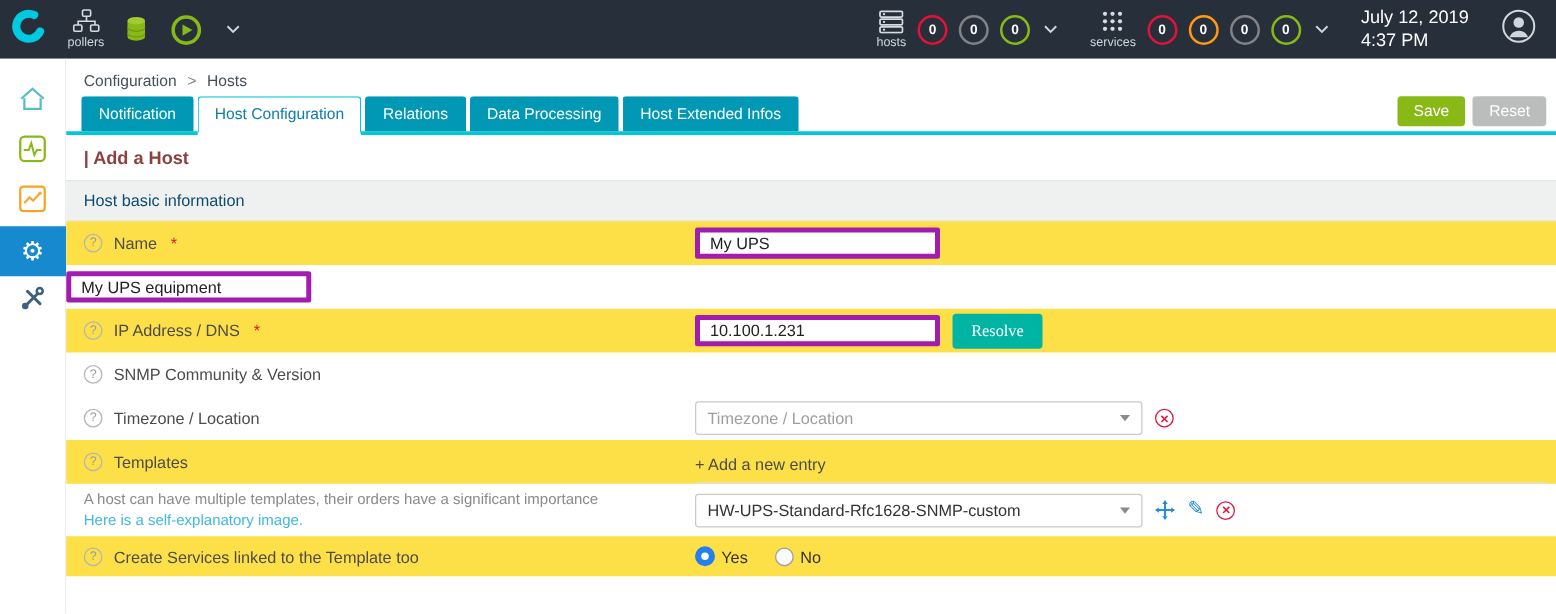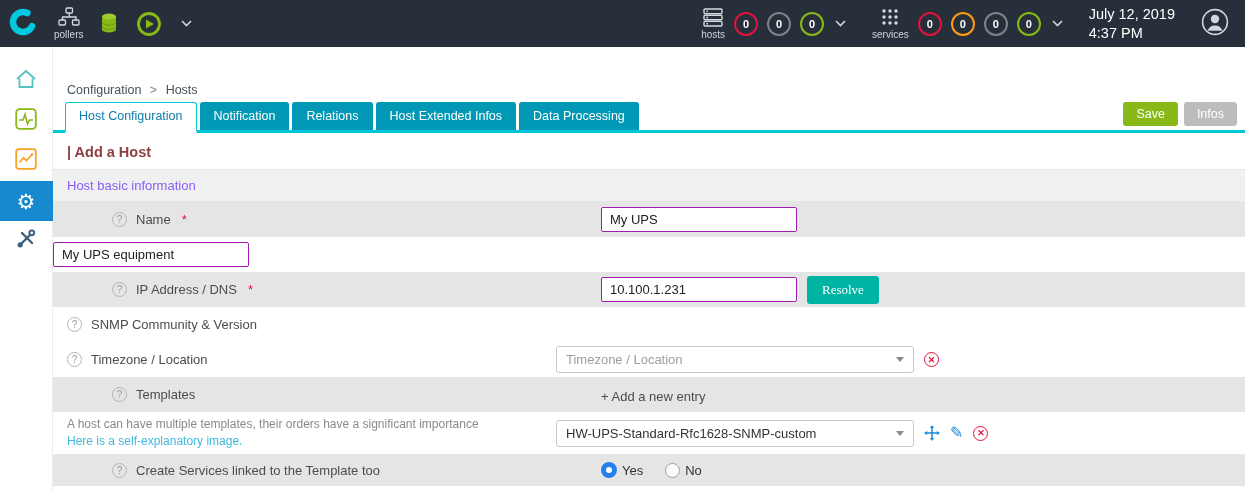--- a/index.html
+++ b/index.html
@@ -33,50 +33,50 @@
   .layout { display:flex; height:444px; }
   .sidebar { width:53px; border-right:1px solid #ececec; background:#fff;
              display:flex; flex-direction:column; align-items:center; padding-top:14px; }
   .side-item { width:53px; height:40px; display:flex; align-items:center; justify-content:center; cursor:pointer; }
   .side-item.active { background:#1789ce; }
   .gear-glyph { color:#fff; font-size:21px; line-height:1; }
 
   .content { flex:1; display:flex; flex-direction:column; background:#fff; min-width:0; }
 
   
-  .breadcrumb { padding:11px 0 6px 14px; font-size:12.5px; color:#44505a;margin-top:25px; }
+  .breadcrumb { padding:11px 0 6px 14px; font-size:12.5px; color:#44505a; }
   .breadcrumb a { color:#44505a; text-decoration:none; cursor:pointer; }
   .bc-sep { margin:0 5px; color:#7a848c; }
 
   
   .tabs-row { display:flex; align-items:flex-end; padding:0 8px 0 12px; border-bottom:3px solid #00c8da; height:30px; }
   .tab { background:#0098b4; color:#fff; font-size:12.5px; padding:6px 13px 7px; margin-right:3px;
          border-radius:3px 3px 0 0; border:1px solid #0098b4; border-bottom:none; cursor:pointer; white-space:nowrap; }
   .tab.active { background:#fff; color:#0f7cad; border:1px solid #00c8da; border-bottom:3px solid #fff; margin-bottom:-3px; }
   .tab-actions { margin-left:auto; display:flex; gap:6px; align-items:center; margin-bottom:4px; }
   .btn { font-size:12.5px; color:#fff; padding:5px 13px; border-radius:3px; border:none; cursor:pointer; }
   .btn-save  { background:#88b917; }
   .btn-reset { background:#bbbdbd; }
 
   
   .page-title { padding:11px 14px 9px; font-size:14.5px; font-weight:600; color:#8d4040; }
   .section-header { background:#eff1f1; border-top:1px solid #e4e6e6; border-bottom:1px solid #e4e6e6;
-                    color:#8b5cf6; font-size:13px; padding:8px 14px; }
+                    color:#0c4a6e; font-size:13px; padding:8px 14px; }
 
   
   .frow { display:flex; align-items:center; min-height:35px; }
-  .frow.alt { background:#e5e5e5;padding-left:45px; }
+  .frow.alt { background:#fde047; }
   .lbl { flex:0 0 503px; display:flex; align-items:center; gap:9px; padding-left:14px; font-size:13px; color:#4c4c4c; }
   .qmark { width:15px; height:15px; flex:0 0 15px; border:1px solid #b5b5b5; border-radius:50%;
            color:#9b9b9b; font-size:10px; display:flex; align-items:center; justify-content:center; }
   .qmark::before { content:"?"; }
   .req { color:#e3123b; margin-left:2px; }
   .field { display:flex; align-items:center; gap:10px; flex:1; min-width:0; }
 
-  input.txt { width:196px; height:25px; border:1px solid #a21caf; border-radius:2px; font-size:13px;
+  input.txt { width:196px; height:25px; border:4px solid #a21caf; border-radius:2px; font-size:13px;
               padding:2px 8px; font-family:inherit; color:#222; background:#fff; }
   input.txt.locked { background:#e3e3f3; border-color:#c3c3dd; }
 
   .btn-resolve { background:#00b4a4; color:#fff; font-size:13px; padding:6px 15px; border-radius:3px; border:none; cursor:pointer;font-family:Liberation Serif, serif; }
 
   .sel { display:inline-flex; align-items:center; gap:8px; border:1px solid #a9a9a9; border-radius:4px;
          background:linear-gradient(#fdfdfd,#ececec); padding:3px 6px 3px 9px; font-size:12.5px; color:#222; cursor:pointer; }
   .arrs { display:flex; flex-direction:column; gap:1px; }
   .tri-up { width:0; height:0; border-left:3.5px solid transparent; border-right:3.5px solid transparent; border-bottom:4px solid #444; }
   .tri-dn { width:0; height:0; border-left:3.5px solid transparent; border-right:3.5px solid transparent; border-top:4px solid #444; }
@@ -282,28 +282,28 @@
 
     <main class="content">
 
       <div class="breadcrumb">
         <a>Configuration</a>
         <span class="bc-sep">&gt;</span>
         <a>Hosts</a>
       </div>
 
       <div class="tabs-row">
+        <div class="tab">Notification</div>
         <div class="tab active">Host Configuration</div>
-        <div class="tab">Notification</div>
         <div class="tab">Relations</div>
+        <div class="tab">Data Processing</div>
         <div class="tab">Host Extended Infos</div>
-        <div class="tab">Data Processing</div>
         <div class="tab-actions">
           <button class="btn btn-save">Save</button>
-          <button class="btn btn-reset">Infos</button>
+          <button class="btn btn-reset">Reset</button>
         </div>
       </div>
 
       <div class="page-title">| Add a Host</div>
 
       <div class="section-header">Host basic information</div>
 
       <div class="frow alt">
         <div class="lbl">
           <span class="qmark"></span>

